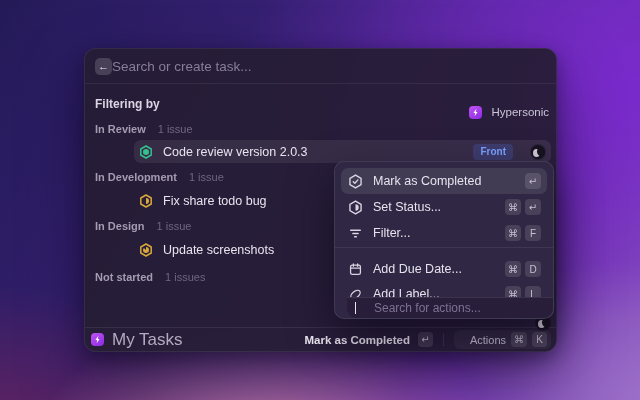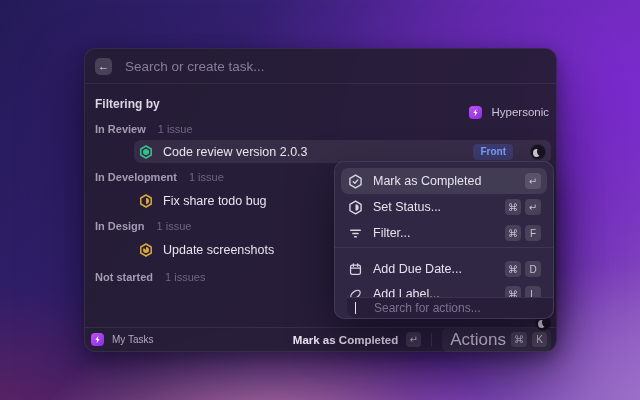--- a/index.html
+++ b/index.html
@@ -31,21 +31,21 @@
     position:absolute;left:0;top:0;right:0;height:35px;
     display:flex;align-items:center;padding:0 10px;
     border-bottom:1px solid rgba(255,255,255,.07);
   }
   .back-btn{
     width:17px;height:17px;border-radius:5px;flex:0 0 auto;
     background:rgba(255,255,255,.16);color:#ece8f3;
     display:flex;align-items:center;justify-content:center;
     font-size:11px;line-height:1;cursor:default;
   }
-  .search-ph{margin-left:13px;font-size:13.5px;color:#877e9a;}
+  .search-ph{font-size:13.5px;color:#877e9a;}
   .filter-row{
     position:absolute;left:10px;right:7px;top:47px;height:15px;
     display:flex;align-items:center;
   }
   .filter-label{font-size:12px;font-weight:700;color:#dbd6e3;}
   .spacer{flex:1;}
   .app-badge{display:flex;align-items:flex-start;gap:9px;margin-top:17px;}
   .app-logo{
     width:13px;height:13px;border-radius:4px;flex:0 0 auto;
     background:linear-gradient(145deg,#c155f2 0%,#8b2ae6 100%);
@@ -124,29 +124,29 @@
     position:absolute;left:0;right:0;bottom:0;height:24px;
     border-top:1px solid rgba(255,255,255,.08);
     display:flex;align-items:center;padding:0 5px 0 6px;gap:8px;
     border-radius:0 0 12px 12px;
   }
   .ws-logo{
     width:13px;height:13px;border-radius:4px;flex:0 0 auto;
     background:linear-gradient(145deg,#c155f2 0%,#8b2ae6 100%);
     display:flex;align-items:center;justify-content:center;
   }
-  .ws-name{font-size:10px;color:#b2aac0;text-align:right;}
+  .ws-name{font-size:17px;color:#b2aac0;text-align:right;}
   .foot-primary{font-size:11.5px;font-weight:700;color:#ece8f2;}
   .foot-div{width:1px;height:13px;background:rgba(255,255,255,.1);margin:0 2px;}
   .actions-group{
     display:flex;align-items:center;gap:5px;
     background:rgba(255,255,255,.05);border-radius:6px;
     padding:2px 4px 2px 8px;
   }
-  .actions-label{font-size:17px;color:#cfc9da;}
+  .actions-label{font-size:11px;color:#cfc9da;margin-left:8px;}
   .key.sm{min-width:15px;height:15px;}
 </style>
 </head>
 <body>
 
 <div class="scene">
   <div class="window">
 
     <div class="searchbar">
       <div class="back-btn">

